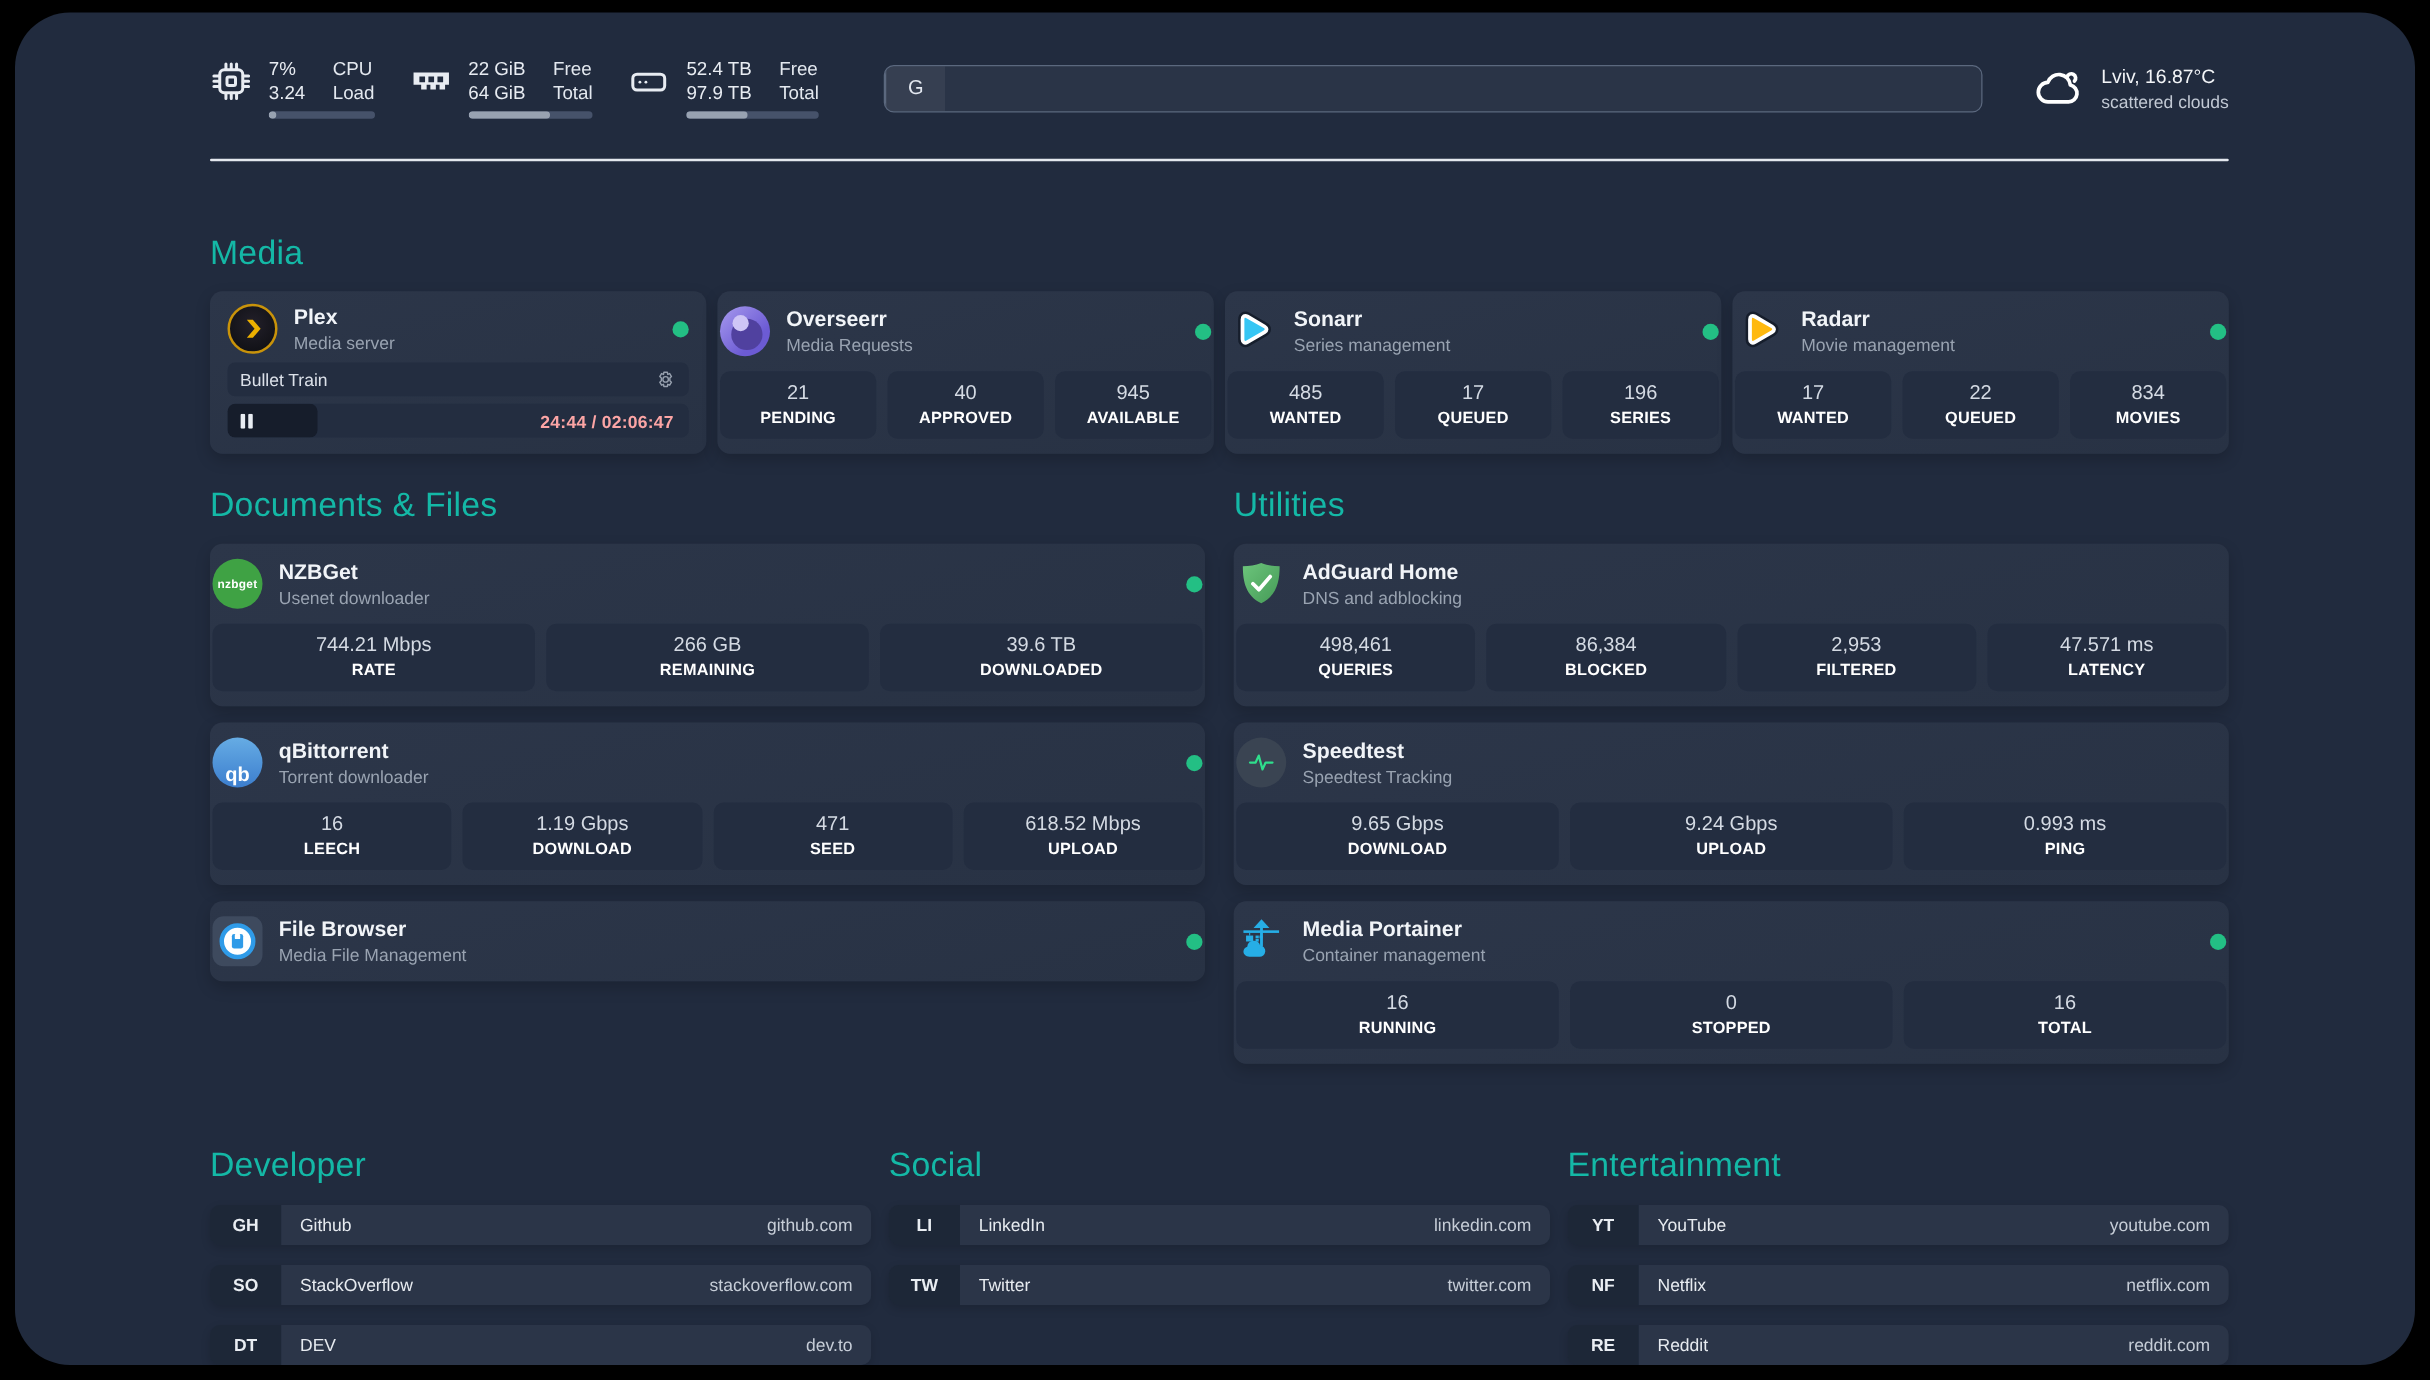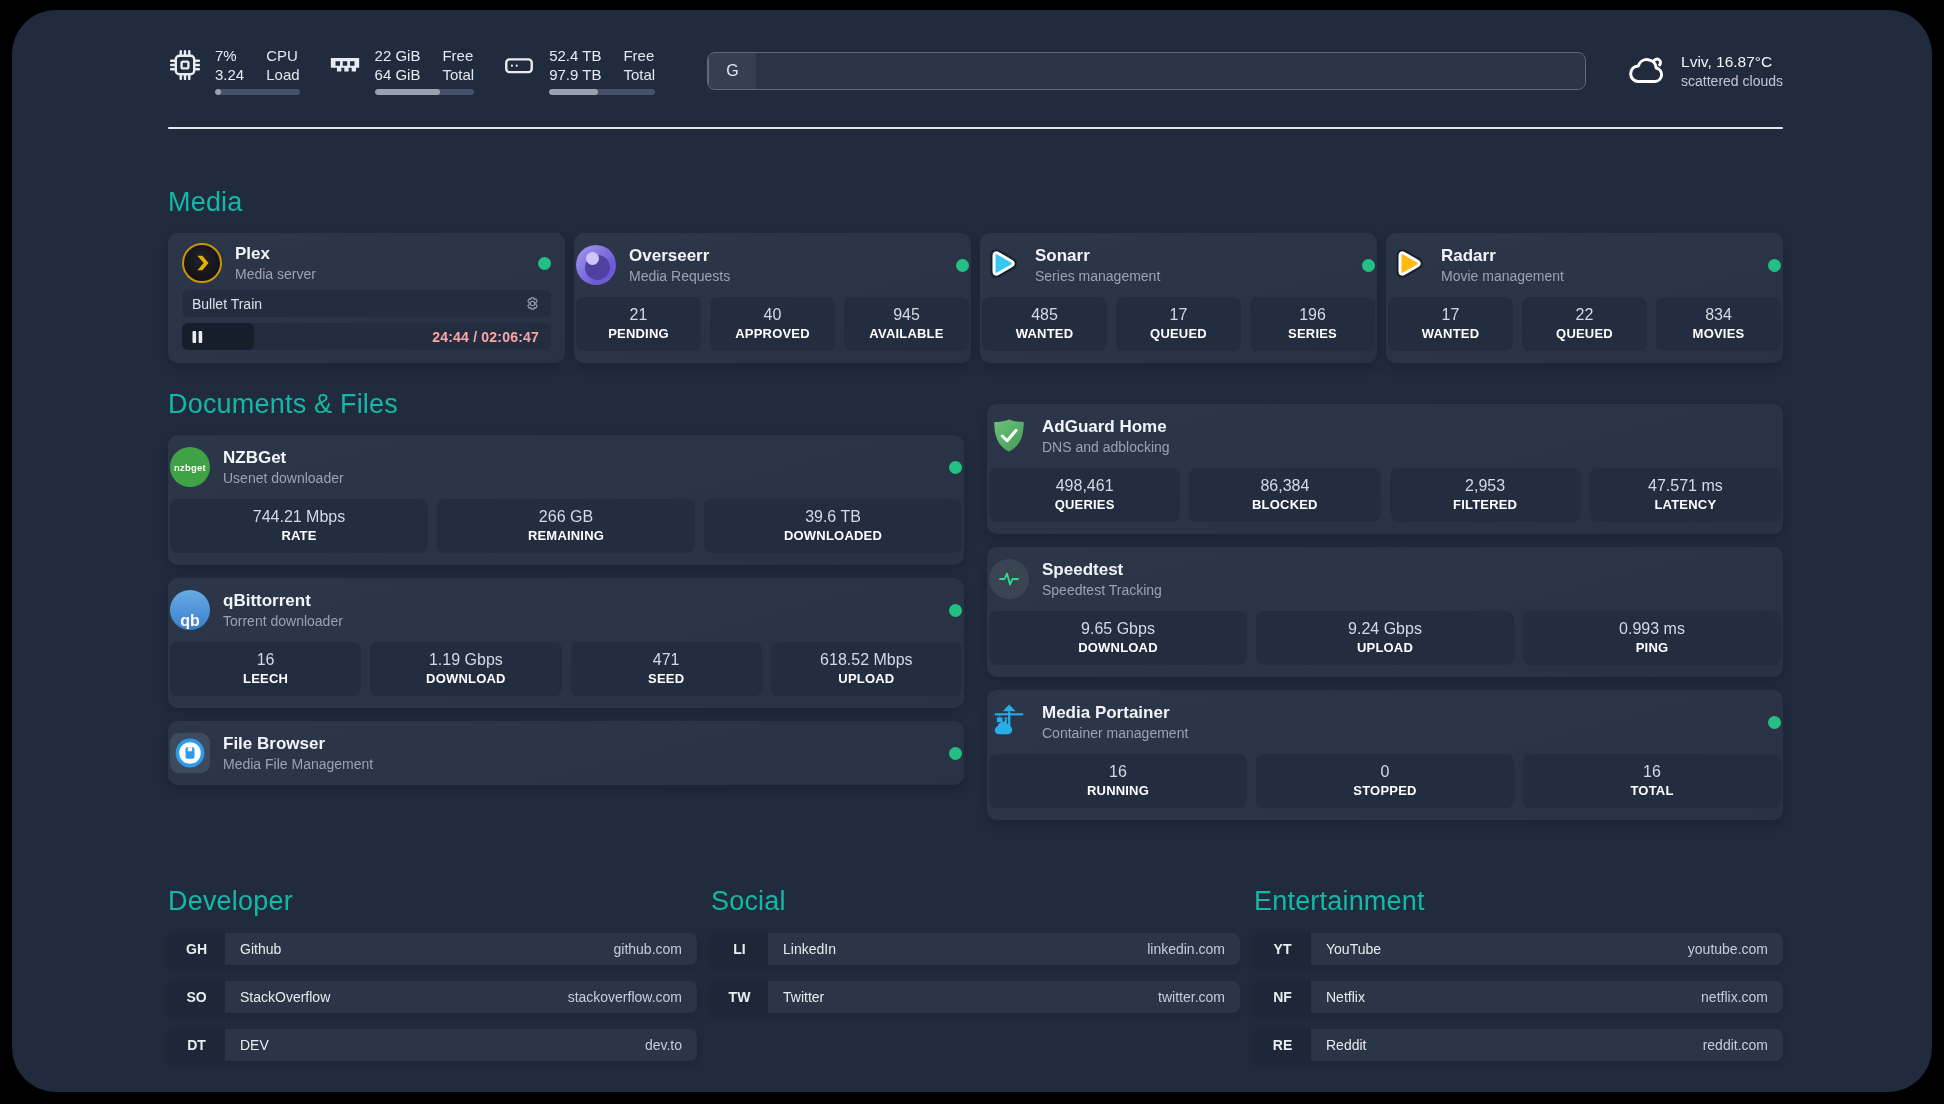--- a/index.html
+++ b/index.html
@@ -392,20 +392,21 @@
                 <div class="app-name">File Browser</div>
                 <div class="app-desc">Media File Management</div>
               </div>
               <span class="dot"></span>
             </div>
           </div>
         </div>
       </div>
 
       <div>
+        <div class="sec-title">Utilities</div>
         <div class="col-stack">
 
           <div class="card">
             <div class="card-head">
               <div class="appicon">
                 <svg width="38" height="38" viewBox="0 0 40 40">
                   <defs>
                       <linearGradient id="agg" x1="0" y1="0" x2="1" y2="1">
                         <stop offset="0" stop-color="#6CC57B"></stop>
                         <stop offset="1" stop-color="#459A57"></stop>

